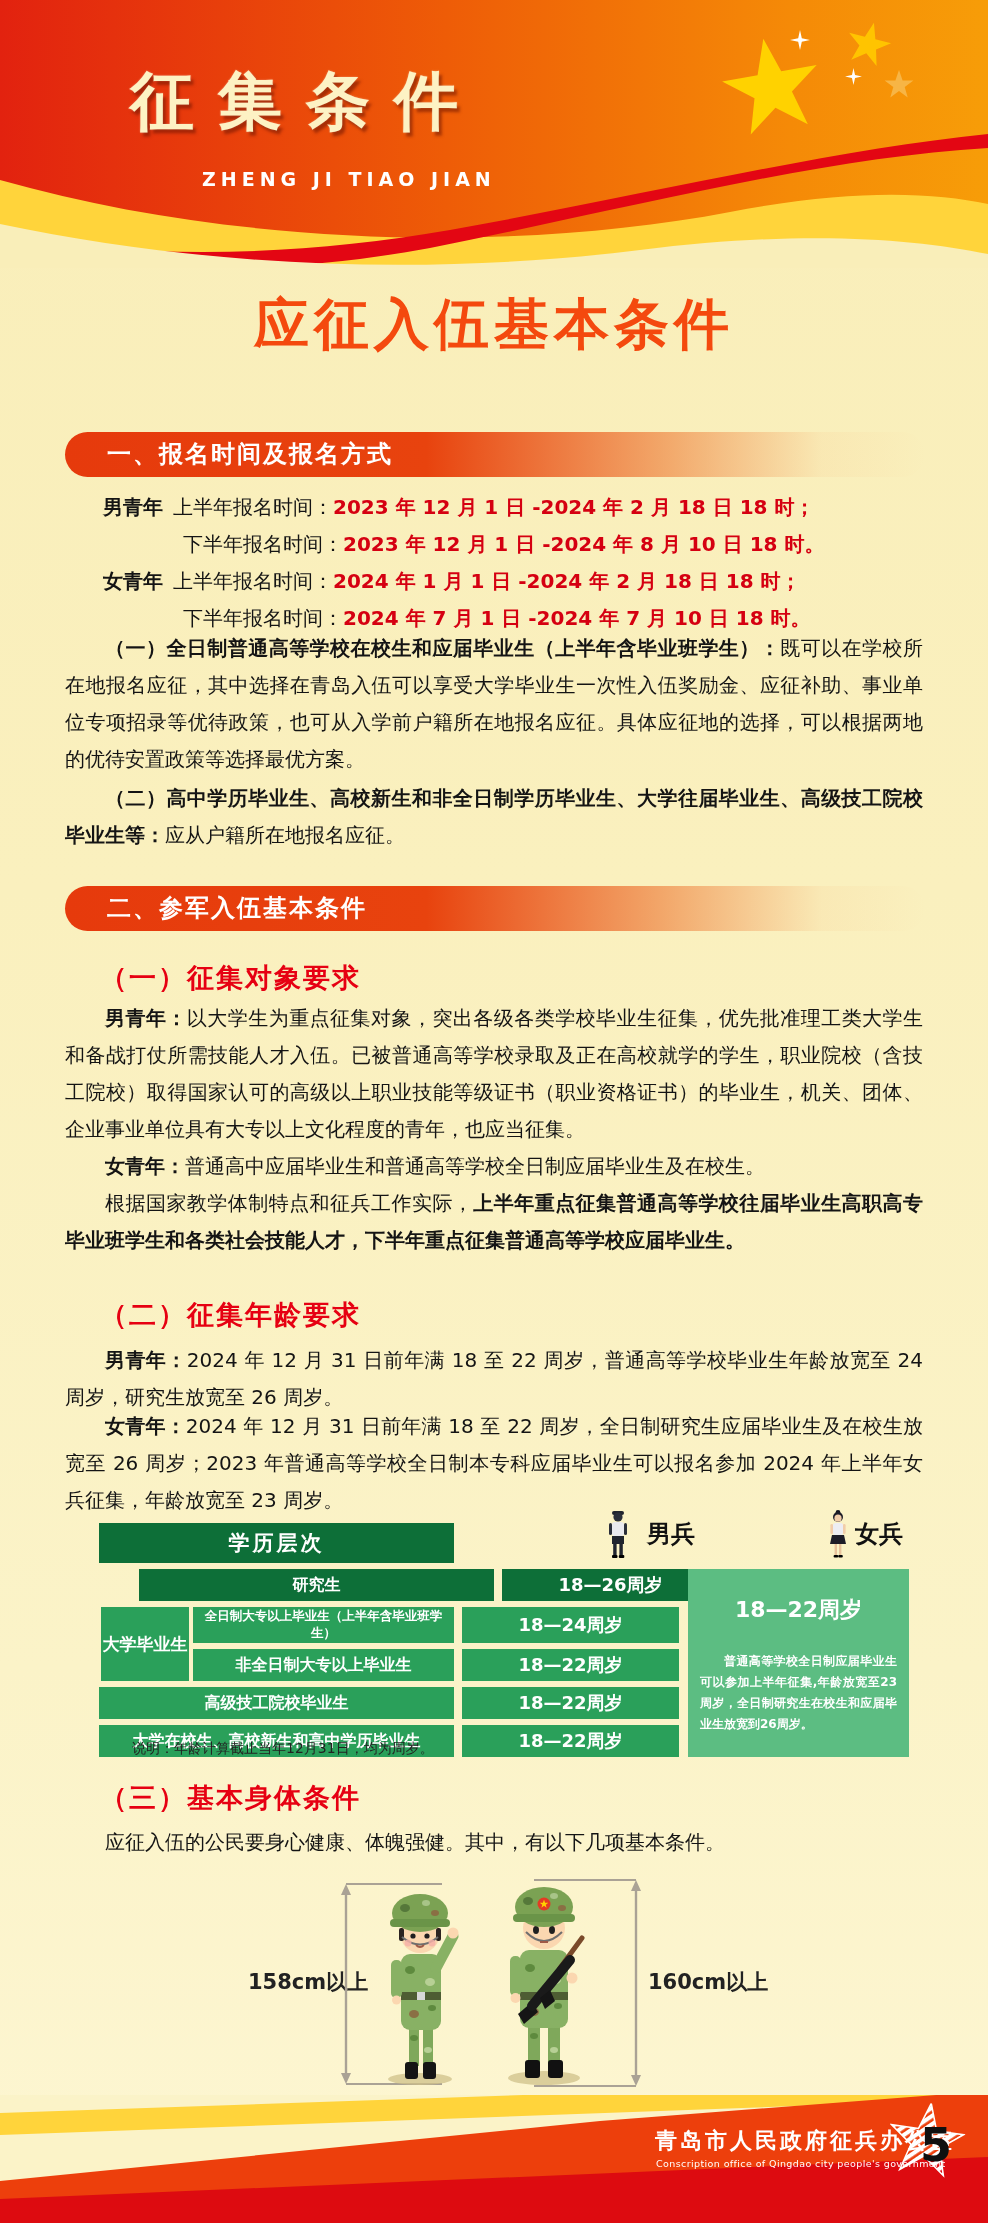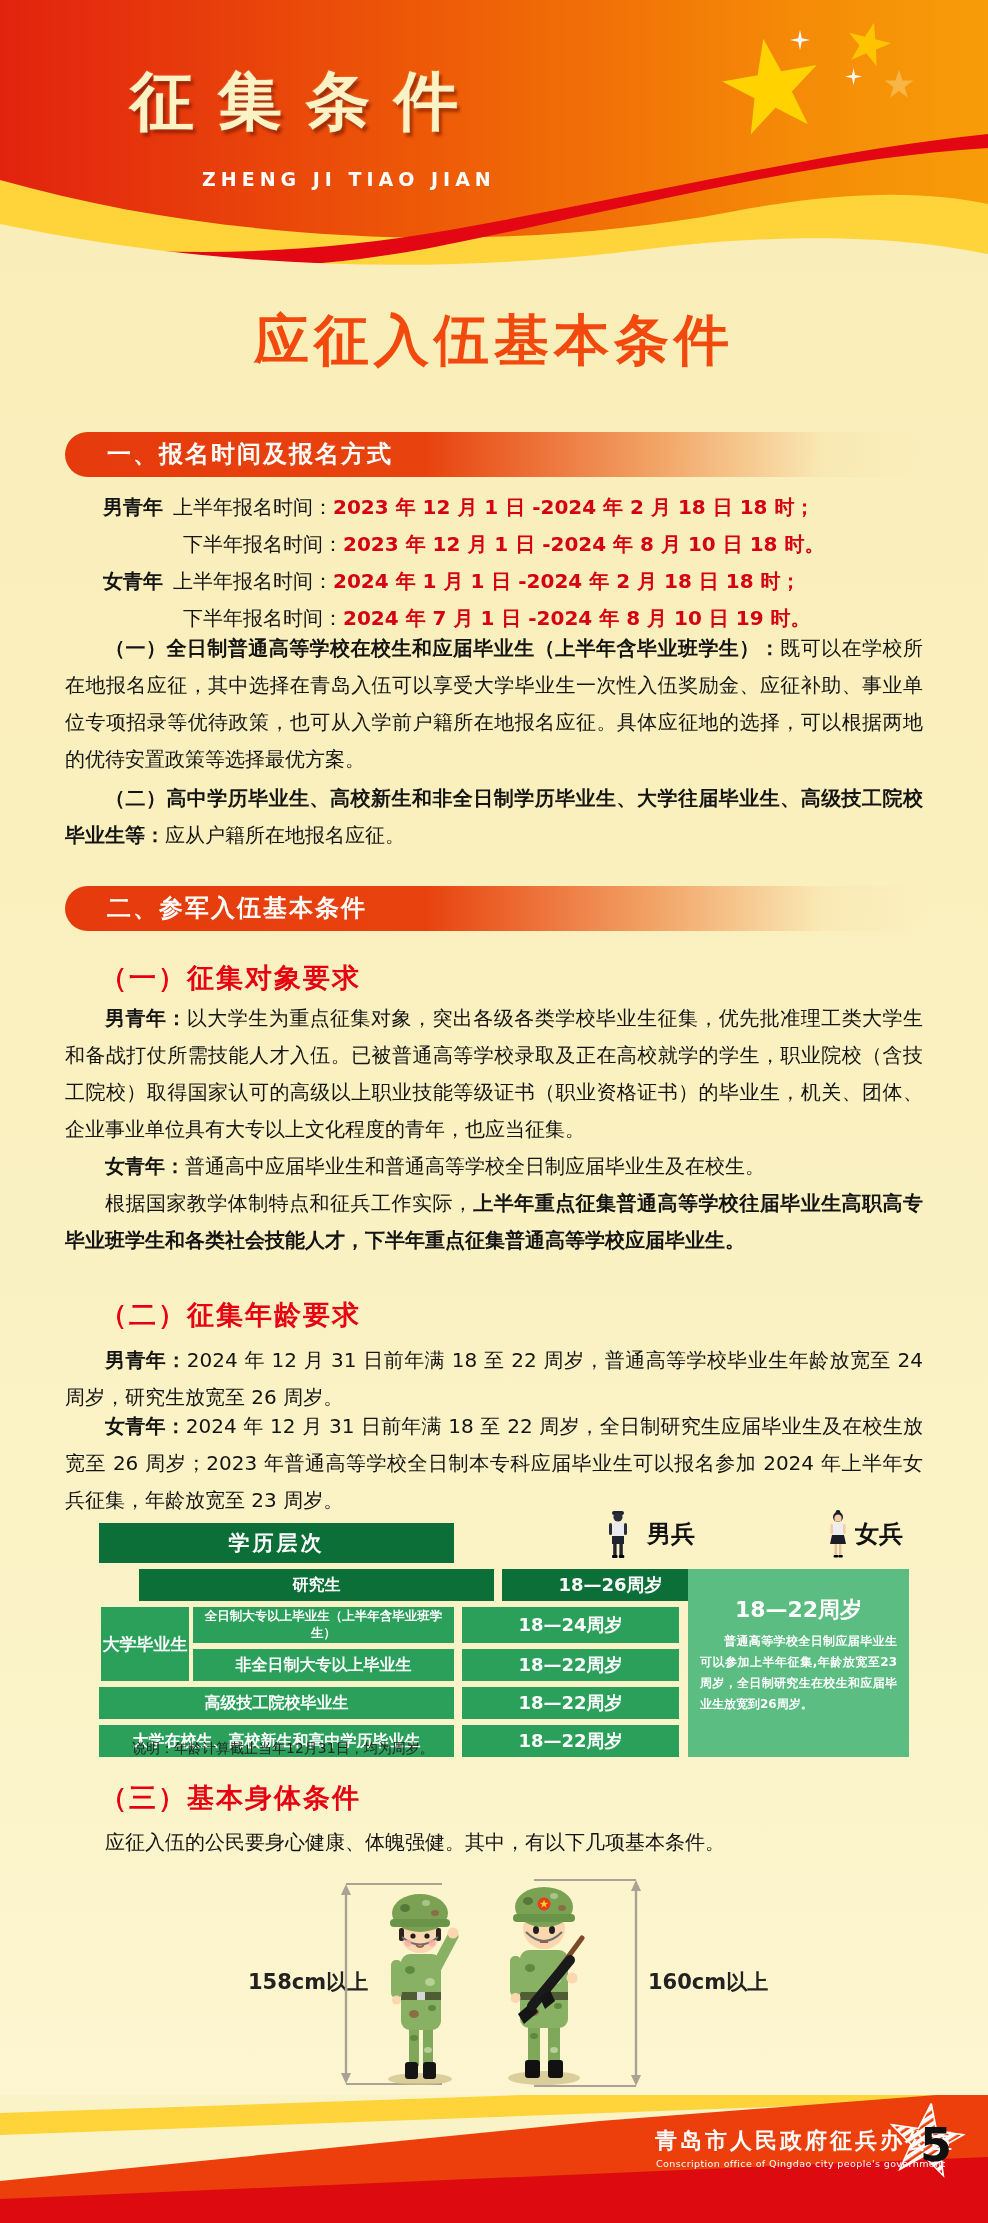--- a/index.html
+++ b/index.html
@@ -9,21 +9,21 @@
   .abs { position:absolute; }
 
   
   .hdr-svg { position:absolute; top:0; left:0; }
   .banner-title { position:absolute; top:58px; left:130px; width:400px; font-family:"DejaVu Serif","Liberation Serif",serif;
     font-size:64px; font-weight:700; letter-spacing:24px; color:#fdf2c4;
     text-shadow:3px 4px 3px rgba(110,20,0,.55), 0 0 2px rgba(255,255,255,.4); }
   .banner-pinyin { position:absolute; top:168px; left:202px; font-size:19px; font-weight:700;
     letter-spacing:5px; color:#ffffff; }
 
-  .main-title { position:absolute; top:304px; left:0; width:988px; text-align:center;
+  .main-title { position:absolute; top:288px; left:0; width:988px; text-align:center;
     font-size:55px; font-weight:900; color:#f4490e; letter-spacing:5px; }
 
   .section-bar { position:absolute; left:65px; width:860px; height:45px; border-radius:23px;
     background:linear-gradient(90deg,#e63a0c 0%,#e8430e 42%,rgba(236,110,40,.55) 70%,rgba(247,200,140,.18) 88%,rgba(250,240,190,0) 100%);
     color:#fff; font-size:24px; font-weight:700; line-height:45px; padding-left:42px; letter-spacing:2px; }
   .bar1 { top:432px; }
   .bar2 { top:886px; }
 
   .txt { color:#141414; font-size:20px; line-height:37px; }
   .reg-block { position:absolute; top:489px; left:65px; width:880px; }
@@ -66,21 +66,21 @@
   .r2 { top:102px; height:36px; }
   .r3 { top:144px; height:32px; }
   .r4 { top:182px; height:32px; }
   .r5 { top:220px; height:32px; }
   .small-cell { font-size:12.5px; }
   .grp { left:2px; top:102px; width:88px; height:74px; font-size:17px; font-weight:800; }
   .age-cell { left:363px; width:217px; font-size:18px; font-weight:700; }
   .female-cell { left:589px; top:64px; width:221px; height:188px; flex-direction:column;
     justify-content:flex-start; padding:26px 12px 0 12px; }
   .female-age { font-size:22px; font-weight:800; }
-  .female-note { margin-top:6px; font-size:12px; font-weight:700; line-height:1.75;
+  .female-note { margin-top:26px; font-size:12px; font-weight:700; line-height:1.75;
     text-align:justify; text-indent:2em; }
   .table-note { position:absolute; left:132px; top:1740px; font-size:14px; color:#222; }
 
   
   .height-label { position:absolute; font-size:21px; font-weight:600; color:#222; }
   .hl-f { left:248px; top:1968px; }
   .hl-m { left:648px; top:1968px; }
 
   
   .ftr-cn { position:absolute; left:655px; top:2126px; color:#fff; font-size:22px; font-weight:800; letter-spacing:3px; }
@@ -143,21 +143,21 @@
     <div class="reg-line">
       <span class="who">男青年</span><span>上半年报名时间：</span><span class="date">2023 年 12 月 1 日 -2024 年 2 月 18 日 18 时；</span>
     </div>
     <div class="reg-line cont">
       <span>下半年报名时间：</span><span class="date">2023 年 12 月 1 日 -2024 年 8 月 10 日 18 时。</span>
     </div>
     <div class="reg-line">
       <span class="who">女青年</span><span>上半年报名时间：</span><span class="date">2024 年 1 月 1 日 -2024 年 2 月 18 日 18 时；</span>
     </div>
     <div class="reg-line cont">
-      <span>下半年报名时间：</span><span class="date">2024 年 7 月 1 日 -2024 年 8 月 10 日 19 时。</span>
+      <span>下半年报名时间：</span><span class="date">2024 年 7 月 1 日 -2024 年 7 月 10 日 18 时。</span>
     </div>
   </div>
 
   <p class="para txt p2">
     <b>（二）高中学历毕业生、高校新生和非全日制学历毕业生、大学往届毕业生、高级技工院校毕业生等：</b><span>应从户籍所在地报名应征。</span>
   </p>
   <p class="para txt p1">
     <b>（一）全日制普通高等学校在校生和应届毕业生（上半年含毕业班学生）：</b><span>既可以在学校所在地报名应征，其中选择在青岛入伍可以享受大学毕业生一次性入伍奖励金、应征补助、事业单位专项招录等优待政策，也可从入学前户籍所在地报名应征。具体应征地的选择，可以根据两地的优待安置政策等选择最优方案。</span>
   </p>
 

